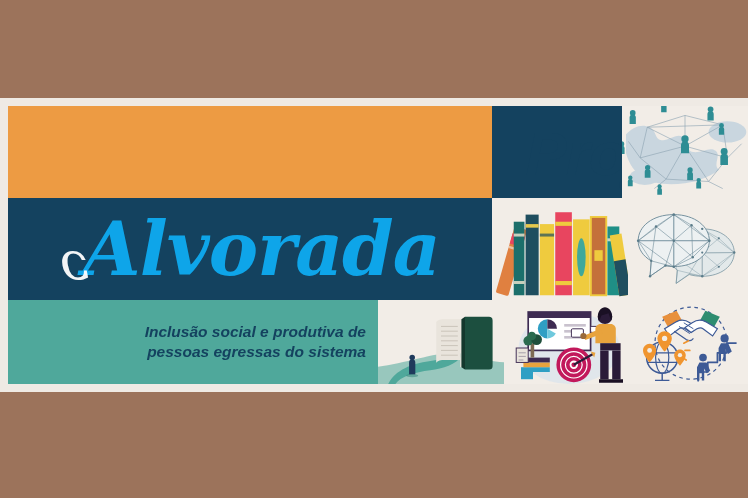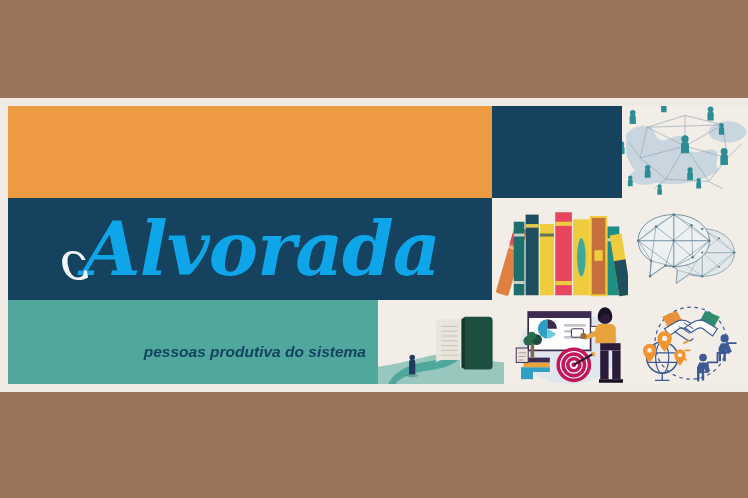--- a/index.html
+++ b/index.html
@@ -103,22 +103,22 @@
 
     <div class="band-navy"></div>
     <div id="alvorada">
       <span class="swash">ɔ</span>
       <span class="word">Alvorada</span>
     </div>
 
     <div class="band-teal"></div>
     <div id="subtitle">
       <p>
-        <br>
-        <span>pessoas produtiva do sistema</span><br>
+        <span>Inclusão social e produtiva de</span><br>
+        <span>pessoas egressas do sistema</span><br>
       </p>
     </div>
 
     <div class="tile" id="tile-network">
       <div class="inner">
         <svg viewBox="0 0 112 78" preserveAspectRatio="xMidYMid slice">
           <rect width="112" height="78" fill="#F2EDE7"></rect>
           <g fill="#C3D3DE" opacity=".85">
             <path d="M6 24c6-7 14-9 20-6s4 10 10 11 12-6 18-3 2 12 9 13 14-5 19-1-3 12 3 16c-10 8-30 14-48 12S10 54 6 40z"></path>
             <ellipse cx="92" cy="22" rx="16" ry="9"></ellipse>

